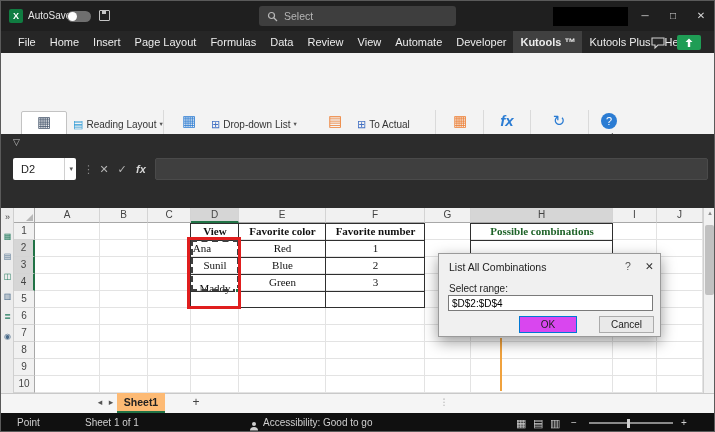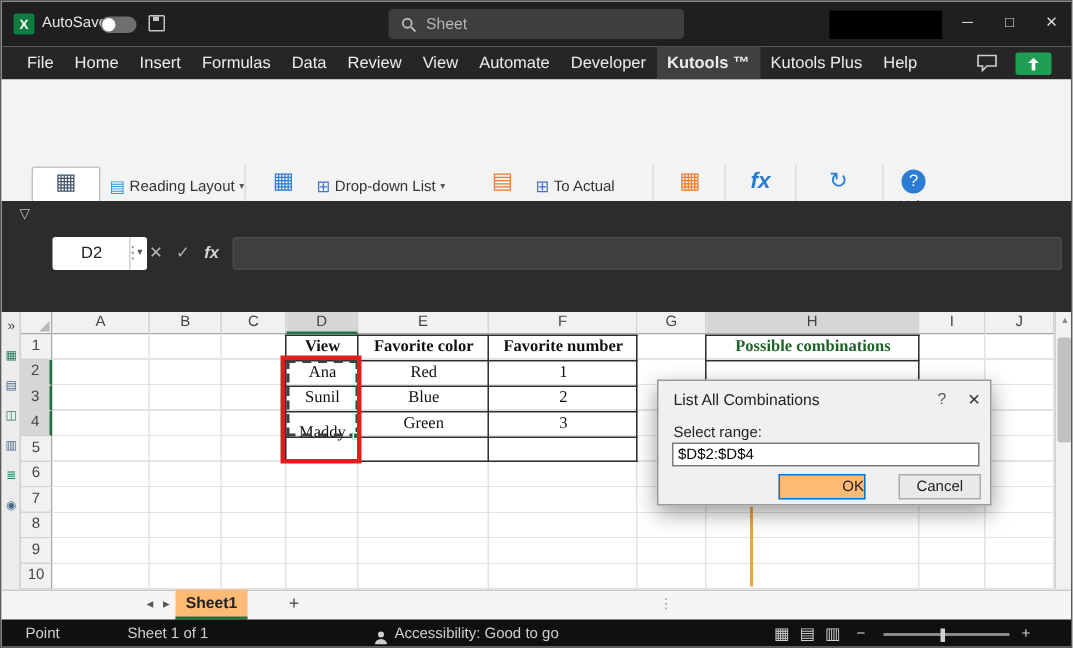--- a/index.html
+++ b/index.html
@@ -33,21 +33,21 @@
   .rbig.boxed { background:#fff; border:1px solid #c3c3c3; border-radius:2px; }
   .rsmall { position:absolute; height:18px; display:flex; align-items:center; gap:3px; font-size:10px; color:#333; white-space:nowrap; }
   .rsmall .ric { font-size:11px; }
   .chv { font-size:6.5px; color:#555; }
   .rgl { position:absolute; top:120px; font-size:8.5px; color:#616161; text-align:center; }
   .rdiv { position:absolute; top:57px; width:1px; height:62px; background:#dadada; }
 
   
   .darkband { position:absolute; left:0; top:133px; width:715px; height:74px; background:#2c2c2c; }
   .qat-chv { position:absolute; left:12px; top:136px; font-size:9px; color:#c0c0c0; }
-  .namebox { position:absolute; left:12px; top:157px; width:63px; height:22px; background:#fff; border-radius:2px; font-size:11px; color:#222; line-height:22px; padding-left:19px;margin-left:22px; }
+  .namebox { position:absolute; left:12px; top:157px; width:63px; height:22px; background:#fff; border-radius:2px; font-size:11px; color:#222; line-height:22px; padding-left:8px; }
   .namebox .arr { position:absolute; right:3px; top:0; font-size:7px; color:#555; line-height:22px; border-left:1px solid #d0d0d0; padding-left:4px; }
   .fbicon { position:absolute; top:157px; height:22px; line-height:22px; font-size:11px; color:#b5b5b5; text-align:center; }
   .finput { position:absolute; left:154px; top:157px; width:553px; height:22px; background:#3f3f3f; border:1px solid #4a4a4a; border-radius:2px; }
 
   
   .sidebar { position:absolute; left:0; top:207px; width:13px; height:185px; background:#ececec; border-right:1px solid #cfcfcf; }
   .sbi { position:absolute; left:0; width:13px; text-align:center; font-size:8px; line-height:10px; }
   .corner { position:absolute; left:13px; top:207px; width:21px; height:15px; background:#f1f1f1; border-right:1px solid #a8a8a8; border-bottom:1px solid #a8a8a8; }
   .corner .tri { position:absolute; right:1px; bottom:1px; width:0; height:0; border-left:7px solid transparent; border-bottom:7px solid #b8b8b8; }
   .ch { position:absolute; top:207px; height:15px; background:#f1f1f1; border-right:1px solid #d4d4d4; border-bottom:1px solid #a8a8a8; font-size:10px; color:#444; text-align:center; line-height:14px; }
@@ -68,21 +68,21 @@
   .vthumb { position:absolute; left:704px; top:224px; width:9px; height:70px; background:#c1c1c1; border-radius:2px; }
 
   
   .dialog { position:absolute; left:437px; top:252px; width:223px; height:84px; background:#f0f0f0; border:1px solid #9a9a9a; box-shadow:0 5px 14px rgba(0,0,0,0.4); z-index:40; font-size:10.5px; color:#222; }
   .dlg-title { position:absolute; left:10px; top:7px; }
   .dlg-help { position:absolute; left:186px; top:6px; color:#555; }
   .dlg-close { position:absolute; left:206px; top:6px; color:#333; }
   .dlg-label { position:absolute; left:10px; top:29px; font-size:10px; }
   .dlg-input { position:absolute; left:9px; top:41px; width:205px; height:16px; border:1px solid #7a7a7a; background:#fff; font-size:10px; font-family:"Liberation Sans",sans-serif; padding:0 3px; }
   .dlg-btn { position:absolute; top:62px; height:17px; font-size:10px; font-family:"Liberation Sans",sans-serif; text-align:center; line-height:15px; }
-  .dlg-ok { left:80px; width:58px; background:#fdba74; border:1px solid #0078d4;text-align:right; }
+  .dlg-ok { left:80px; width:58px; background:#d946ef; border:1px solid #0078d4; }
   .dlg-cancel { left:160px; width:55px; background:#e9e9e9; border:1px solid #ababab; }
 
   
   .tabbar { position:absolute; left:0; top:392px; width:715px; height:20px; background:#f5f5f5; border-top:1px solid #c9c9c9; }
   .sheettab { position:absolute; left:116px; top:392px; width:48px; height:20px; background:#fdba74; border-bottom:2px solid #217346; text-align:center; line-height:18px; font-size:10.5px; font-weight:bold; color:#222; }
   .tb-ic { position:absolute; top:392px; height:20px; line-height:19px; color:#555; text-align:center; }
 
   
   .statusbar { position:absolute; left:0; top:412px; width:715px; height:20px; background:#101010; color:#cfcfcf; font-size:10px; }
   .sb { position:absolute; top:0; height:28px; line-height:20px; }
@@ -102,32 +102,33 @@
       </div>
     <div class="saveicon">
         <div></div>
       </div>
     <span class="doc-title">Book1 - Excel</span>
     <div class="search">
       <svg width="11" height="11" viewBox="0 0 11 11">
           <circle cx="4.5" cy="4.5" r="3" stroke="#b8b8b8" stroke-width="1.2" fill="none"></circle>
           <line x1="7" y1="7" x2="10" y2="10" stroke="#b8b8b8" stroke-width="1.2"></line>
         </svg>
-      <span>Sheet</span>
+      <span>Select</span>
     </div>
     <div class="redaction"></div>
     <span class="winbtn" style="left:630px;">─</span>
     <span class="winbtn" style="left:658px;">□</span>
     <span class="winbtn" style="left:686px;">✕</span>
   </div>
 
   <div class="tabrow">
     <span class="tab">File</span>
     <span class="tab">Home</span>
     <span class="tab">Insert</span>
+    <span class="tab">Page Layout</span>
     <span class="tab">Formulas</span>
     <span class="tab">Data</span>
     <span class="tab">Review</span>
     <span class="tab">View</span>
     <span class="tab">Automate</span>
     <span class="tab">Developer</span>
     <span class="tab active">Kutools ™</span>
     <span class="tab">Kutools Plus</span>
     <span class="tab">Help</span>
   </div>
@@ -303,21 +304,21 @@
   <div class="tl" style="left:611px; top:222px; width:1px; height:85px;"></div>
   <div class="tl" style="left:469px; top:222px; width:143px; height:1px;"></div>
   <div class="tl" style="left:469px; top:239px; width:143px; height:1px;"></div>
   <div class="tl" style="left:469px; top:306px; width:143px; height:1px;"></div>
 
   <span class="cell hdr" style="left:190px; top:222px; width:48px;">View</span>
   <span class="cell hdr" style="left:238px; top:222px; width:87px;">Favorite color</span>
   <span class="cell hdr" style="left:325px; top:222px; width:99px;">Favorite number</span>
   <span class="cell hdr combos" style="left:470px; top:222px; width:142px;">Possible combinations</span>
 
-  <span class="cell" style="left:190px; top:239px; width:48px;">Ana</span>
+  <span class="cell" style="left:177px; top:239px; width:48px;">Ana</span>
   <span class="cell" style="left:190px; top:256px; width:48px;">Sunil</span>
   <span class="cell" style="left:190px; top:279px; width:48px;">Maddy</span>
   <span class="cell" style="left:238px; top:239px; width:87px;">Red</span>
   <span class="cell" style="left:238px; top:256px; width:87px;">Blue</span>
   <span class="cell" style="left:238px; top:273px; width:87px;">Green</span>
   <span class="cell" style="left:325px; top:239px; width:99px;">1</span>
   <span class="cell" style="left:325px; top:256px; width:99px;">2</span>
   <span class="cell" style="left:325px; top:273px; width:99px;">3</span>
 
   <div class="ants"></div>

